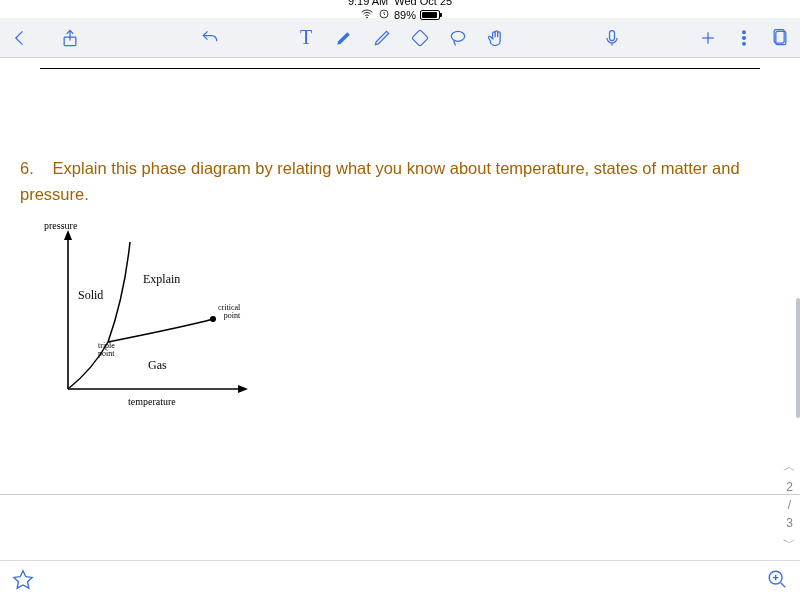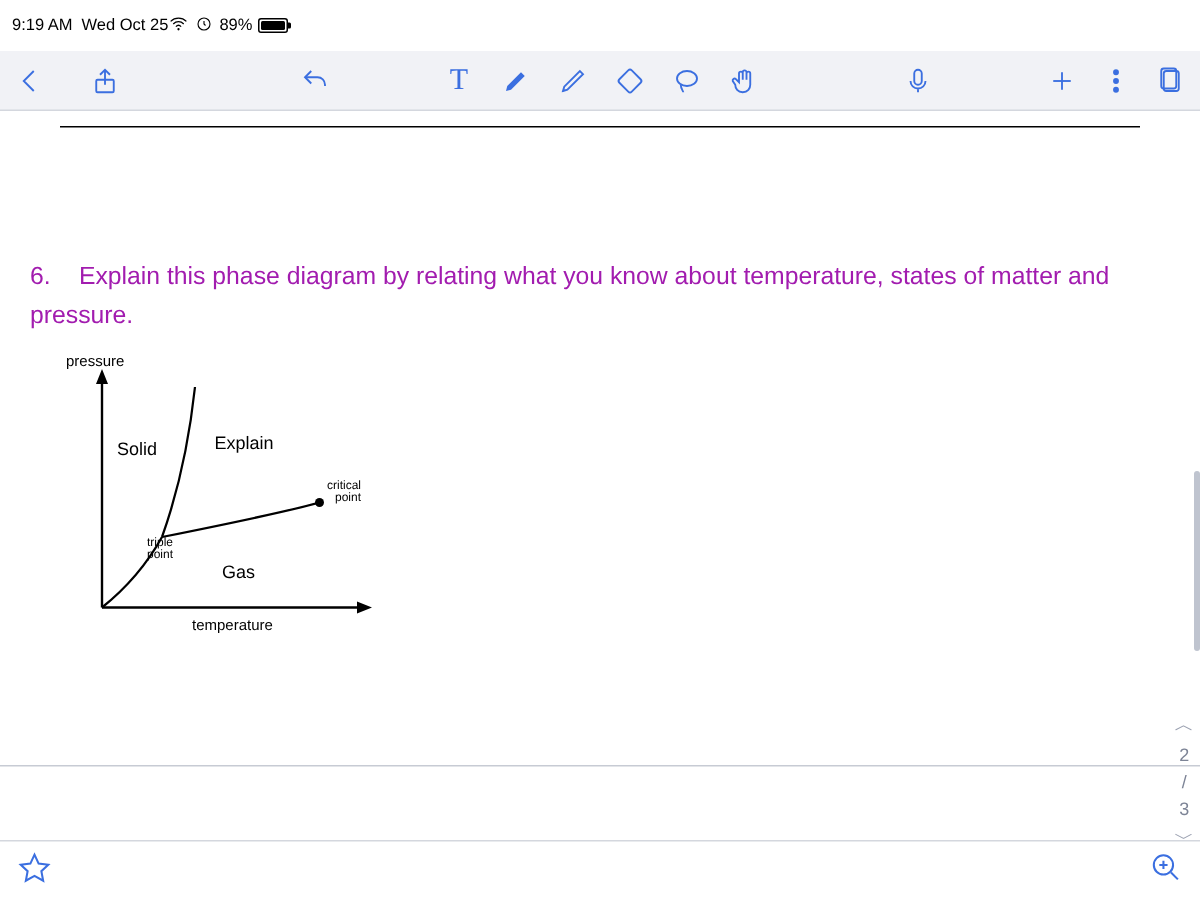--- a/index.html
+++ b/index.html
@@ -1,48 +1,48 @@
 <!DOCTYPE html>
 <html><head>
 <meta charset="utf-8">
 <style>
   * { box-sizing: border-box; margin: 0; padding: 0; }
   html, body { width: 800px; height: 600px; font-family: -apple-system, Helvetica, Arial, sans-serif; background:#fff; overflow:hidden; }
   
-  .status-bar { height:34px; display:flex; justify-content:flex-start; align-items:center; padding:0 8px; font-size:11px; color:#000; }
+  .status-bar { height:18px; display:flex; justify-content:center; align-items:center; padding:0 8px; font-size:11px; color:#000;flex-direction:column; }
   .status-left { display:flex; gap:6px; align-items:center; }
   .status-right { display:flex; gap:4px; align-items:center; }
   .battery { width:20px; height:10px; border:1px solid #000; border-radius:2px; position:relative; display:inline-block; }
   .battery::after { content:""; position:absolute; right:-3px; top:2px; width:2px; height:4px; background:#000; border-radius:0 1px 1px 0;}
   .battery-fill { position:absolute; left:1px; top:1px; bottom:1px; width:85%; background:#000; border-radius:1px;}
   
   .toolbar { height:40px; background:#f1f2f6; border-bottom:1px solid #d4d7de; display:flex; align-items:center; justify-content:space-between; padding:0 10px; }
   .tb-left, .tb-mid, .tb-right { display:flex; align-items:center; gap:18px; }
   .tb-left { gap:30px; }
   .tb-right { gap:16px; }
   .icn { color:#3b6fe0; width:20px; height:20px; display:flex; align-items:center; justify-content:center; }
   .icn svg { width:20px; height:20px; stroke:#3b6fe0; fill:none; stroke-width:1.5; }
   .icn-solid svg { fill:#3b6fe0; stroke:none; }
   
   .doc { position:relative; width:100%; height:calc(600px - 18px - 40px - 40px); background:#fff; }
   .cutoff-line { position:absolute; top:10px; left:40px; right:40px; border-top:1.5px solid #000; }
-  .question { position:absolute; top:98px; left:20px; right:60px; font-size:16.5px; color:#a21caf; line-height:1.55; }
+  .question { position:absolute; top:98px; left:20px; right:60px; font-size:16.5px; color:#a16207; line-height:1.55; }
   .qnum { display:inline-block; width:28px; }
   .phase-diagram { position:absolute; top:166px; left:48px; width:210px; height:190px; }
   .page-hr { position:absolute; left:0; right:0; top:436px; border-top:1px solid #c7cbd4; }
   
   .pager { position:absolute; right:4px; top:400px; display:flex; flex-direction:column; align-items:center; color:#7d8496; font-size:12px; gap:4px; }
   .pager .chev { font-size:13px; color:#9aa0b0; }
   
   .bottombar { position:absolute; bottom:0; left:0; right:0; height:40px; border-top:1px solid #d4d7de; background:#fff; display:flex; align-items:center; justify-content:space-between; padding:0 12px; }
   .star svg, .zoom svg { width:22px; height:22px; stroke:#3b6fe0; fill:none; stroke-width:1.5; }
   
   .scroll-hint { position:absolute; right:0; top:240px; width:4px; height:120px; background:#bfc4cf; border-radius:2px; }
   
-  .pd-label { position:absolute; font-size:10px; font-family:Liberation Sans, sans-serif; color:#000; }
+  .pd-label { position:absolute; font-size:10px; font-family:Liberation Serif, serif; color:#000; }
 </style>
 </head>
 <body>
 
 <div class="status-bar">
   <div class="status-left">
     <span>9:19 AM</span>
     <span>Wed Oct 25</span>
   </div>
   <div class="status-right">
@@ -164,21 +164,21 @@
       <path d="M20 165 Q45 145 60 118" stroke="#000" stroke-width="1.5" fill="none"></path>
 
       <path d="M60 118 C70 90 78 55 82 18" stroke="#000" stroke-width="1.5" fill="none"></path>
 
       <path d="M60 118 C100 110 140 102 165 95" stroke="#000" stroke-width="1.5" fill="none"></path>
 
       <circle cx="165" cy="95" r="3" fill="#000"></circle>
     </svg>
     <span class="pd-label" style="left:-4px; top:-4px;">pressure</span>
     <span class="pd-label" style="left:80px; top:172px;">temperature</span>
-    <span class="pd-label" style="left:30px; top:52px; font-size:12px;">Solid</span>
+    <span class="pd-label" style="left:30px; top:64px; font-size:12px;">Solid</span>
     <span class="pd-label" style="left:95px; top:48px; font-size:12px;">Explain</span>
     <span class="pd-label" style="left:100px; top:134px; font-size:12px;">Gas</span>
     <span class="pd-label" style="left:50px; top:118px; font-size:8px; line-height:1; white-space:pre;">triple
 point</span>
     <span class="pd-label" style="left:170px; top:80px; font-size:8px; line-height:1; white-space:pre;text-align:right;">critical
 point</span>
   </div>
 
   <div class="page-hr"></div>
   <div class="scroll-hint"></div>

